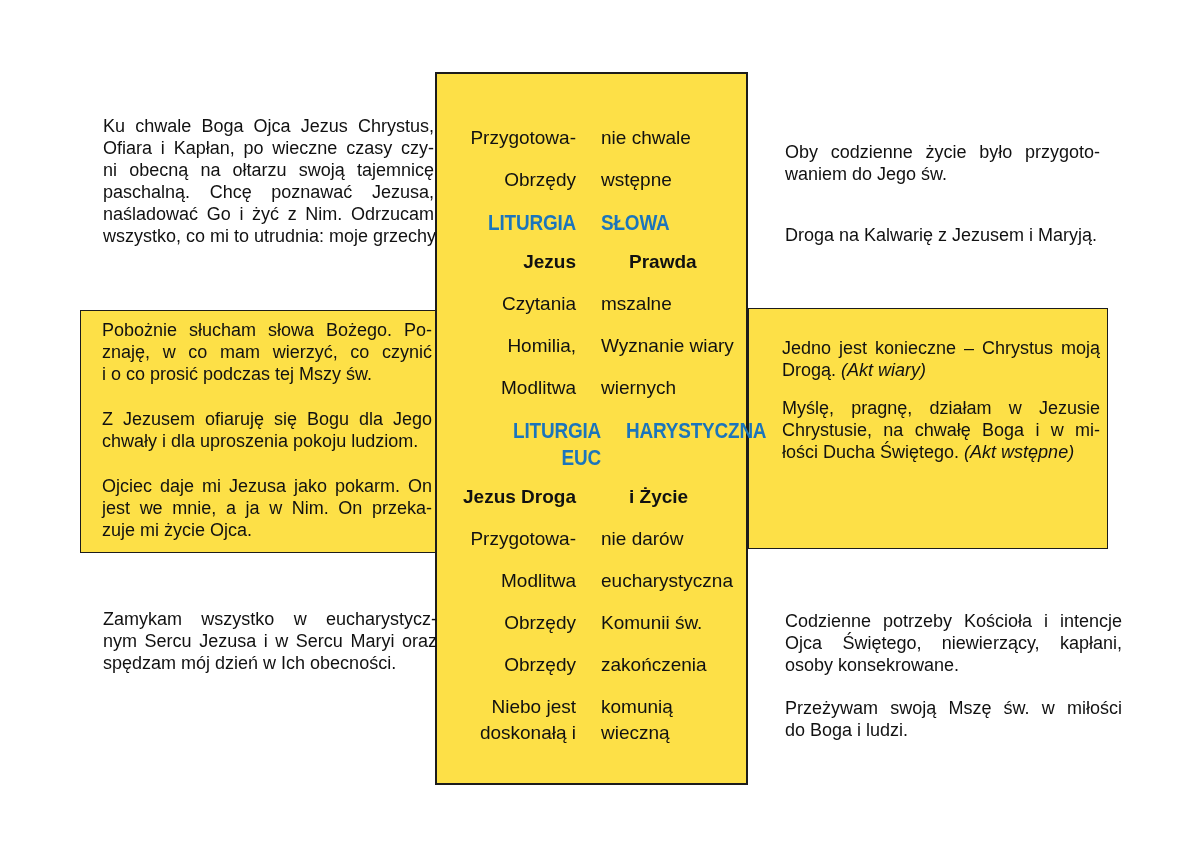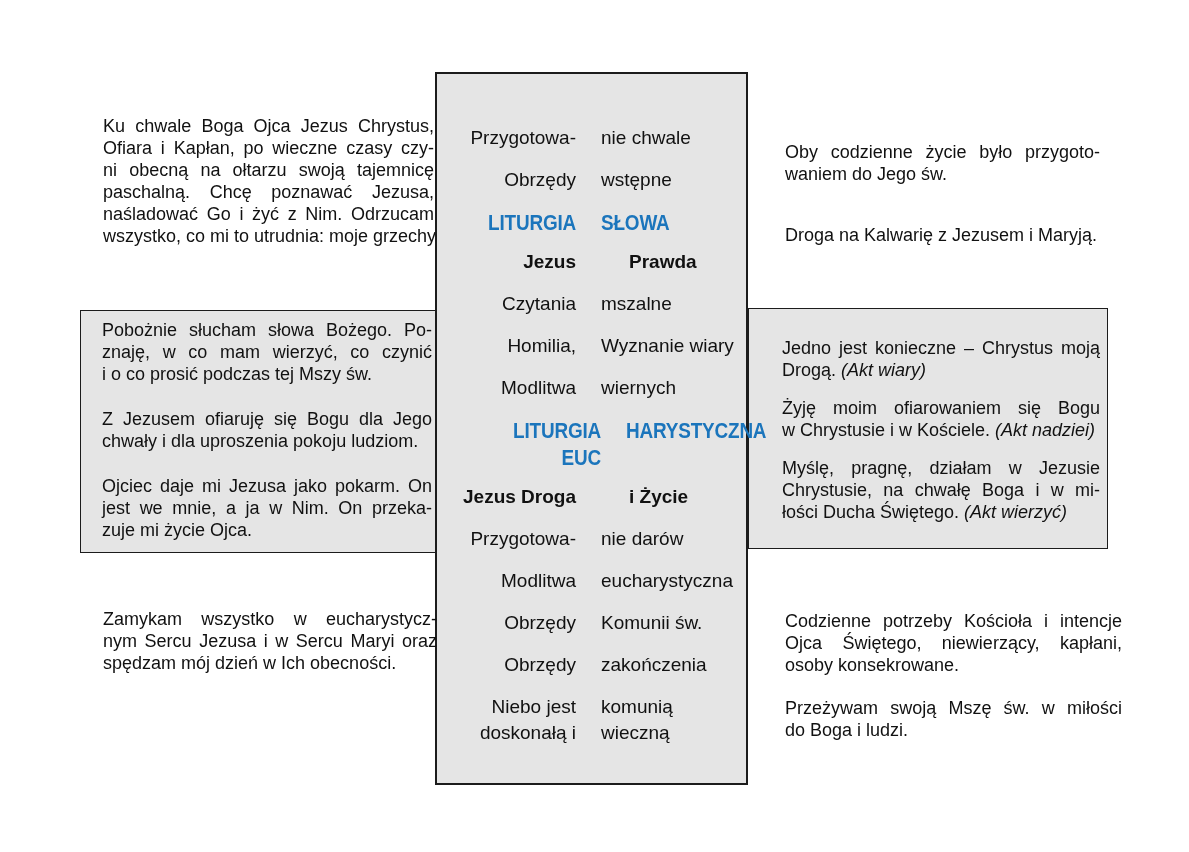--- a/index.html
+++ b/index.html
@@ -2,21 +2,21 @@
 <html lang="pl"><head>
 <meta charset="utf-8">
 <style>
   html,body { margin:0; padding:0; background:#ffffff; }
   .page {
     position:relative; width:1172px; height:852px; background:#ffffff;
     font-family:"Liberation Sans","DejaVu Sans",sans-serif; color:#111111;
     overflow:hidden;
   }
   .cross-box {
-    position:absolute; background:#e5e5e5; border:1.5px solid #1c1c1c;
+    position:absolute; background:#fde047; border:1.5px solid #1c1c1c;
     box-sizing:border-box;
   }
   .center-box { left:435px; top:72px; width:313px; height:713px; border-width:2px; padding-top:51px; }
   .left-arm  { left:80px;  top:310px; width:357px; height:243px; padding:8px 4px 0 21px;  font-size:18px; line-height:22px; }
   .right-arm { left:748px; top:308px; width:360px; height:241px; padding:28px 7px 0 33px; font-size:18px; line-height:22px; }
 
   .note { position:absolute; font-size:18px; line-height:22px; }
   .note-top-left     { left:103px; top:115px; width:331px; }
   .note-top-right    { left:785px; top:141px; width:315px; }
   .note-bottom-left  { left:103px; top:608px; width:334px; }
@@ -89,27 +89,23 @@
         <div class="lline"><span>zuje mi życie Ojca.</span></div>
       </div>
     </section>
 
   <section class="cross-box right-arm">
       <div class="para">
         <div class="jline"><span>Jedno jest konieczne – Chrystus moją</span></div>
         <div class="lline"><span>Drogą. </span><i class="italic-tail">(Akt wiary)</i></div>
       </div>
       <div class="para">
-        <div class="jline"><span>Żyję moim ofiarowaniem się Bogu</span></div>
-        <div class="lline"><span>w Chrystusie i w Kościele. </span><i class="italic-tail">(Akt nadziei)</i></div>
-      </div>
-      <div class="para">
         <div class="jline"><span>Myślę, pragnę, działam w Jezusie</span></div>
         <div class="jline"><span>Chrystusie, na chwałę Boga i w mi-</span></div>
-        <div class="lline"><span>łości Ducha Świętego. </span><i class="italic-tail">(Akt wierzyć)</i></div>
+        <div class="lline"><span>łości Ducha Świętego. </span><i class="italic-tail">(Akt wstępne)</i></div>
       </div>
     </section>
 
   <section class="cross-box center-box">
     <div>
         <div class="crow normal">
           <div class="cl">Przygotowa-</div>
           <div class="cr">nie chwale</div>
         </div>
         <div class="crow normal">

